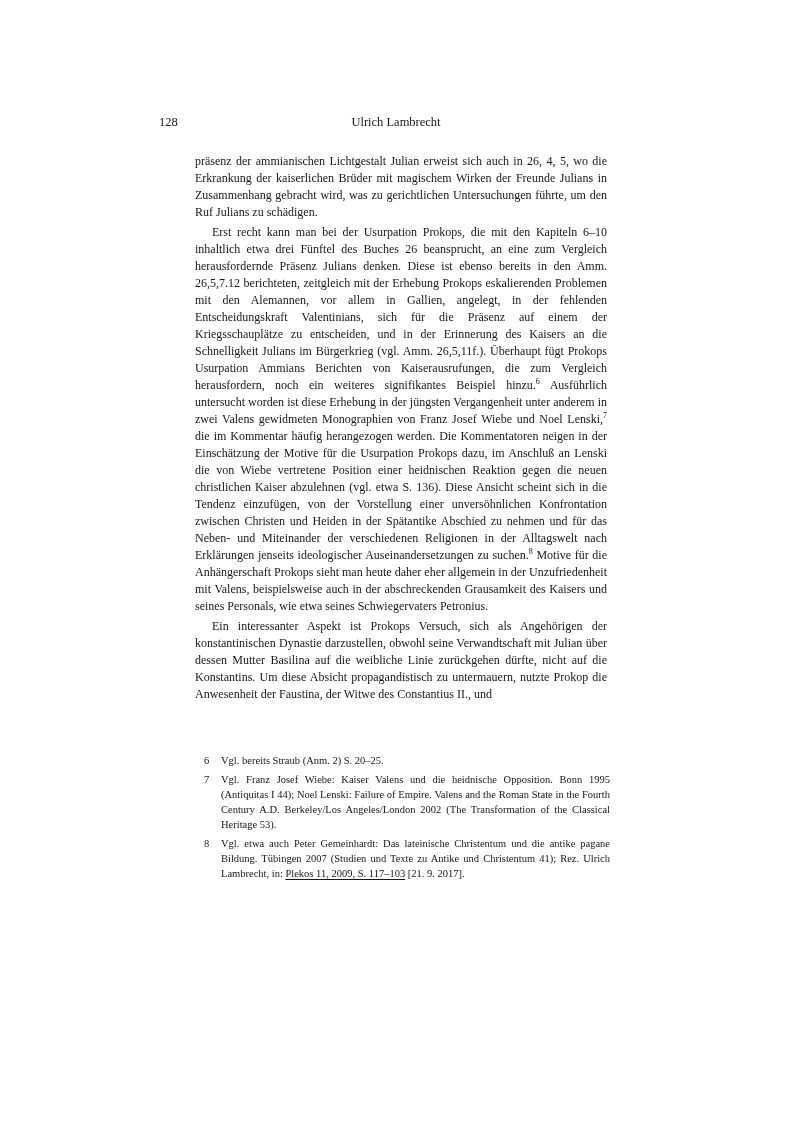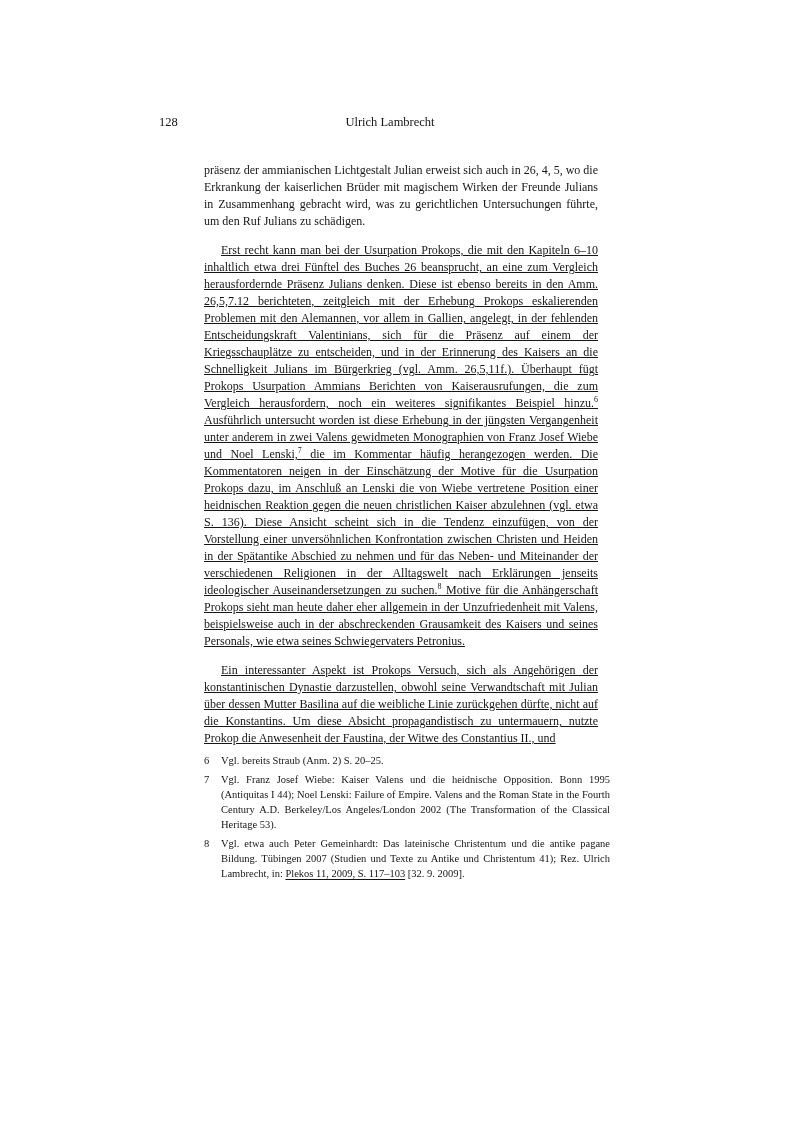--- a/index.html
+++ b/index.html
@@ -14,32 +14,32 @@
     width: 800px; height: 1131px;
     background: #ffffff;
     color: #161616;
     overflow: hidden;
   }
   .pagenum {
     position: absolute; left: 159px; top: 115px;
     font-size: 12.5px; line-height: 15px;
   }
   .running-head {
-    position: absolute; left: 182px; top: 115px; width: 416px;
+    position: absolute; left: 188px; top: 115px; width: 416px;
     text-align: center; font-size: 12.5px; line-height: 15px;
   }
   .bodytext {
     position: absolute; left: 192px; top: 150px; width: 418px;
     font-size: 12px; line-height: 17px;
     text-align: justify;
     hyphens: auto;
     -webkit-hyphens: auto;
   }
-  .par { margin: 12px; }
-  .par.indent { text-indent: 17px; text-decoration: underline; }
+  .par { margin: 3px; }
+  .par.indent { text-indent: 17px; }
   .bodytext sup, .footnotes sup {
     font-size: 8px; line-height: 0; vertical-align: super;
   }
   .footnotes {
     position: absolute; left: 192px; top: 753px; width: 418px;
     font-size: 10.5px; line-height: 15px;
     text-align: justify;
     hyphens: auto;
     -webkit-hyphens: auto;
   }
@@ -71,17 +71,17 @@
     <div class="fn">
       <span class="fn-marker">6</span>
       <span class="fn-text"><span>Vgl. bereits Straub (Anm. 2) S. 20–25.</span></span>
     </div>
     <div class="fn">
       <span class="fn-marker">7</span>
       <span class="fn-text"><span>Vgl. Franz Josef Wiebe: Kaiser Valens und die heidnische Opposition. Bonn 1995 (Antiquitas I 44); Noel Lenski: Failure of Empire. Valens and the Roman State in the Fourth Century A.D. Berkeley/Los Angeles/London 2002 (The Transformation of the Classical Heritage 53).</span></span>
     </div>
     <div class="fn">
       <span class="fn-marker">8</span>
-      <span class="fn-text"><span>Vgl. etwa auch Peter Gemeinhardt: Das lateinische Christentum und die antike pagane Bildung. Tübingen 2007 (Studien und Texte zu Antike und Christentum 41); Rez. Ulrich Lambrecht, in: </span><a class="doc-link">Plekos 11, 2009, S. 117–103</a><span> [32. 9. 2009].</span></span>
+      <span class="fn-text"><span>Vgl. etwa auch Peter Gemeinhardt: Das lateinische Christentum und die antike pagane Bildung. Tübingen 2007 (Studien und Texte zu Antike und Christentum 41); Rez. Ulrich Lambrecht, in: </span><a class="doc-link">Plekos 11, 2009, S. 117–103</a><span> [21. 9. 2017].</span></span>
     </div>
   </div>
 
 </div>
 
 </body></html>

